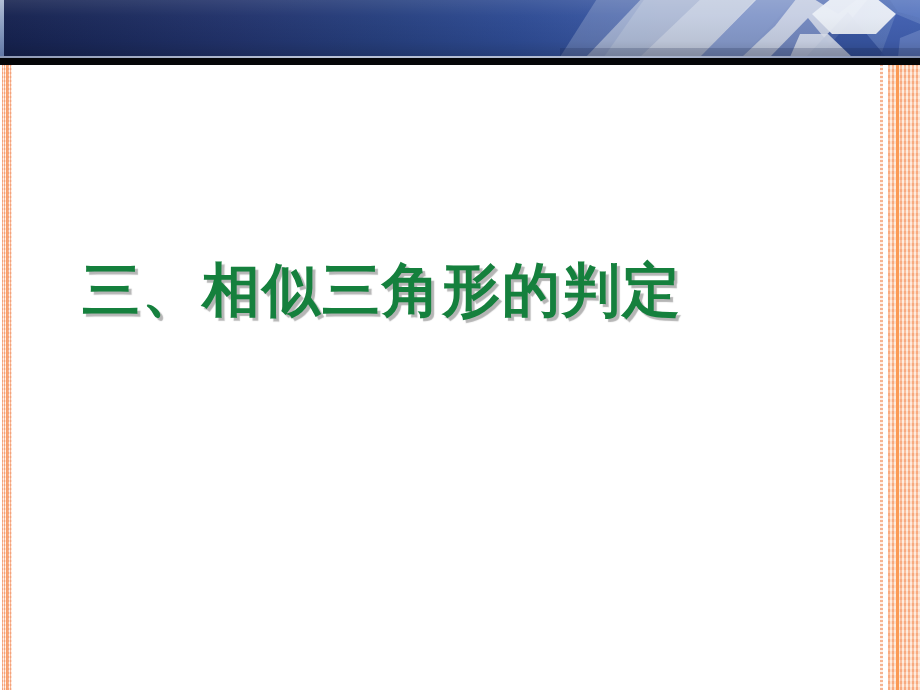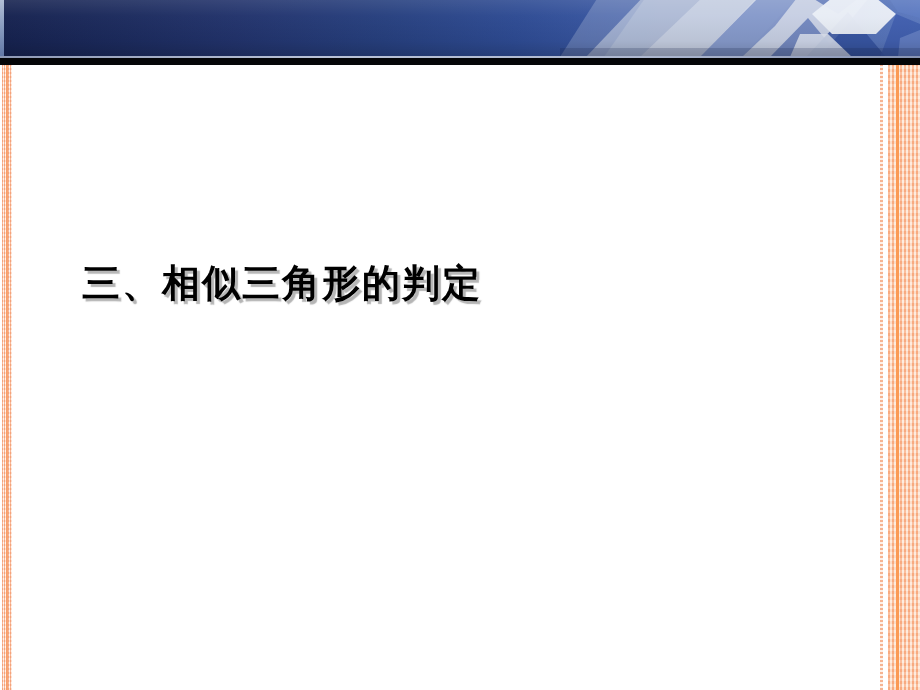--- a/index.html
+++ b/index.html
@@ -145,26 +145,26 @@
 
   
   .title-block {
     position: absolute;
     left: 82px;
     top: 262px;
     width: 700px;
   }
   .slide-title {
     margin: 0;
-    font-family: Liberation Sans, sans-serif;
-    font-size: 38px;
+    font-family: Liberation Mono, monospace;
+    font-size: 58px;
     font-weight: bold;
     line-height: 1.15;
     letter-spacing: 2px;
-    color: #000000;
+    color: #15803d;
     text-shadow: 3px 3px 1px rgba(120,120,120,0.55);
     white-space: nowrap;
   }
 </style>
 </head>
 <body>
 
 <div class="slide">
 
   <div class="header-band">

